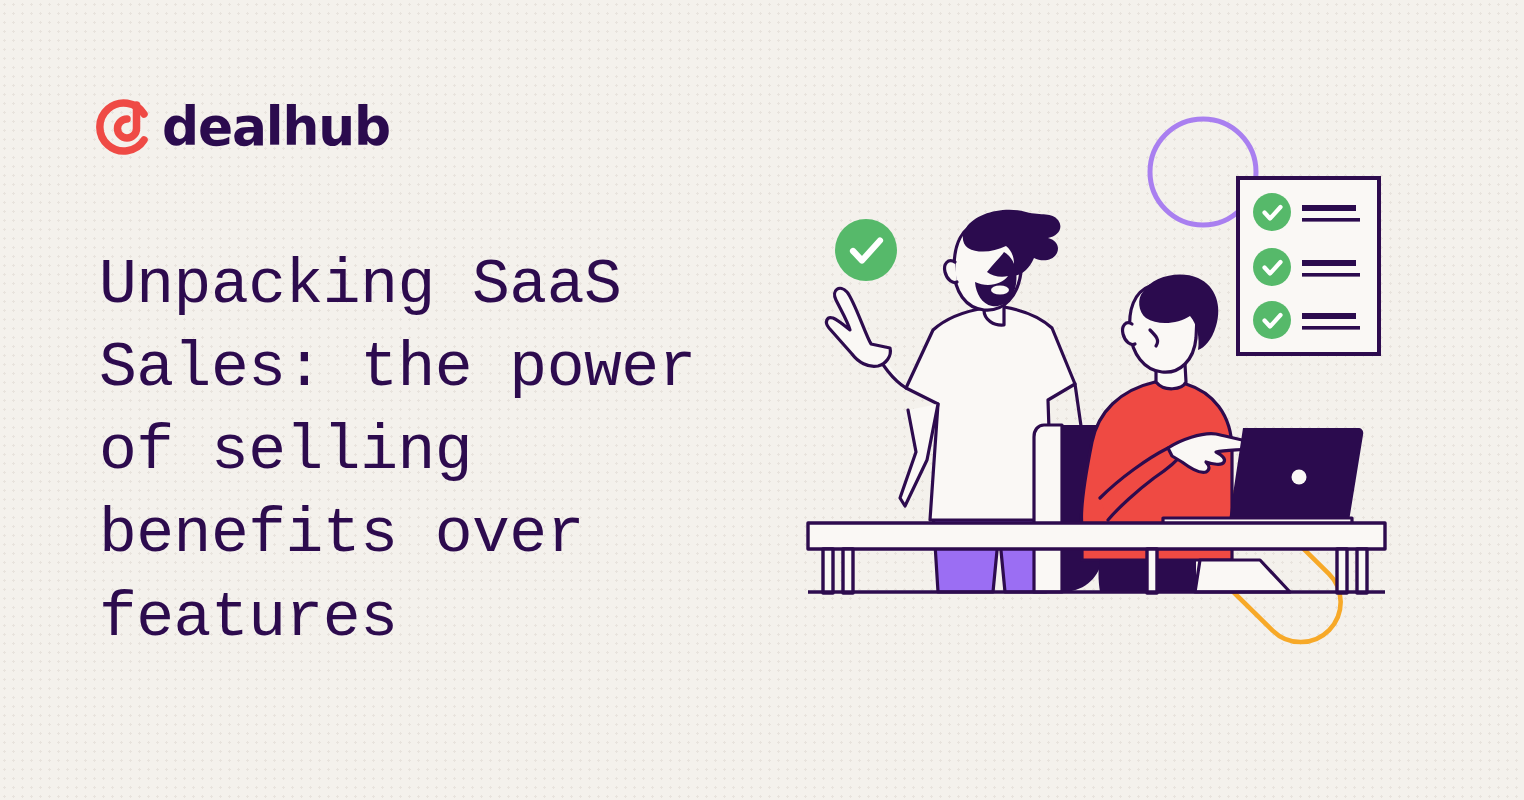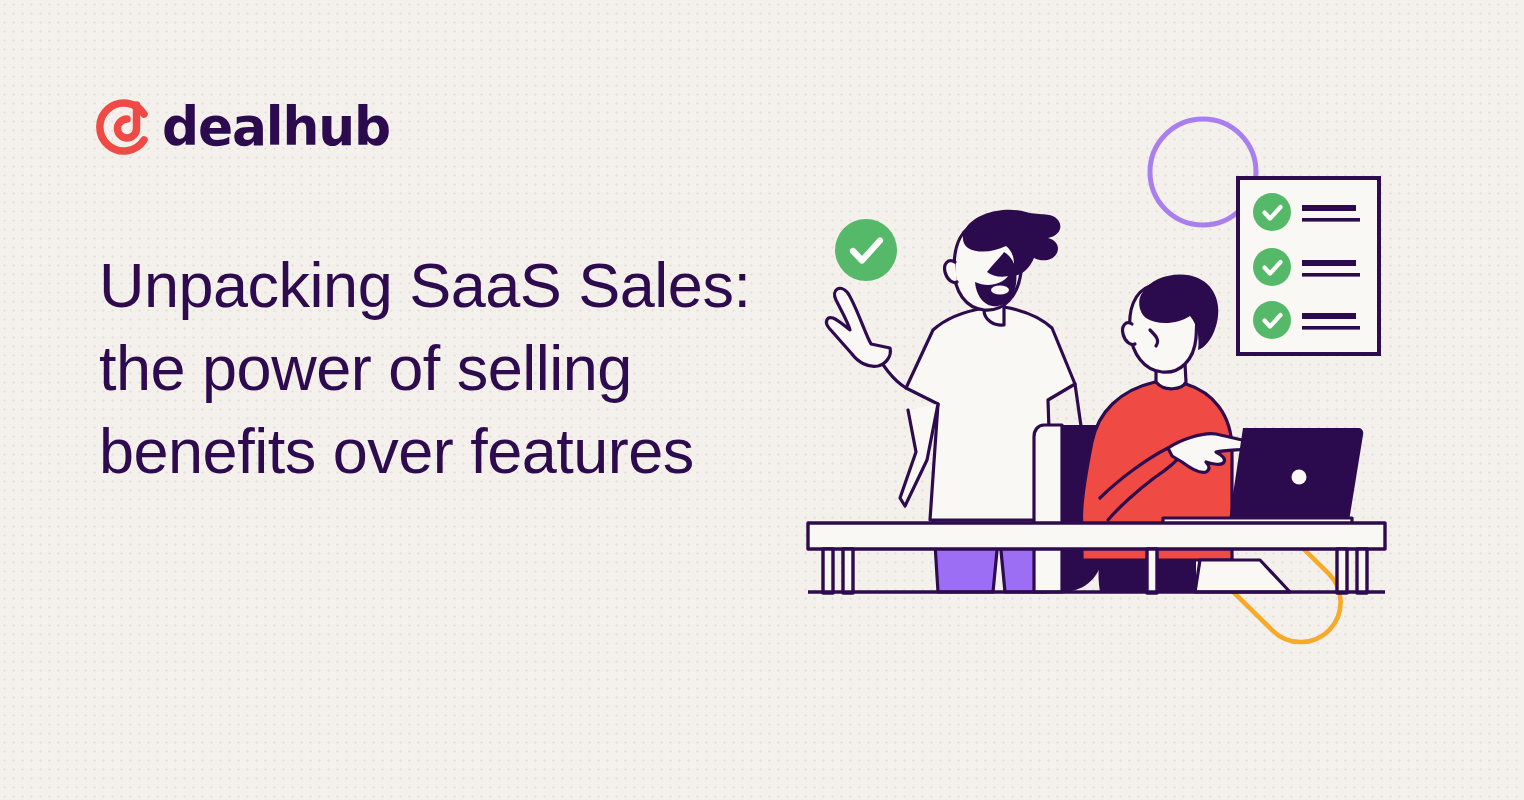--- a/index.html
+++ b/index.html
@@ -41,21 +41,21 @@
   }
   
   #headline{
     position:absolute; left:99px; top:244px;
     width:680px;
     font-size:63px;
     line-height:1.32;
     letter-spacing:-0.5px;
     color:#2d0b4e;
     font-weight:400;
-    font-family:Liberation Sans, sans-serif;
+    font-family:Liberation Mono, monospace;
   }
   
   #illo{ position:absolute; left:0; top:0; width:1524px; height:800px; }
 </style>
 </head>
 <body>
 
 <div id="stage">
 
   <div id="texture"></div>

